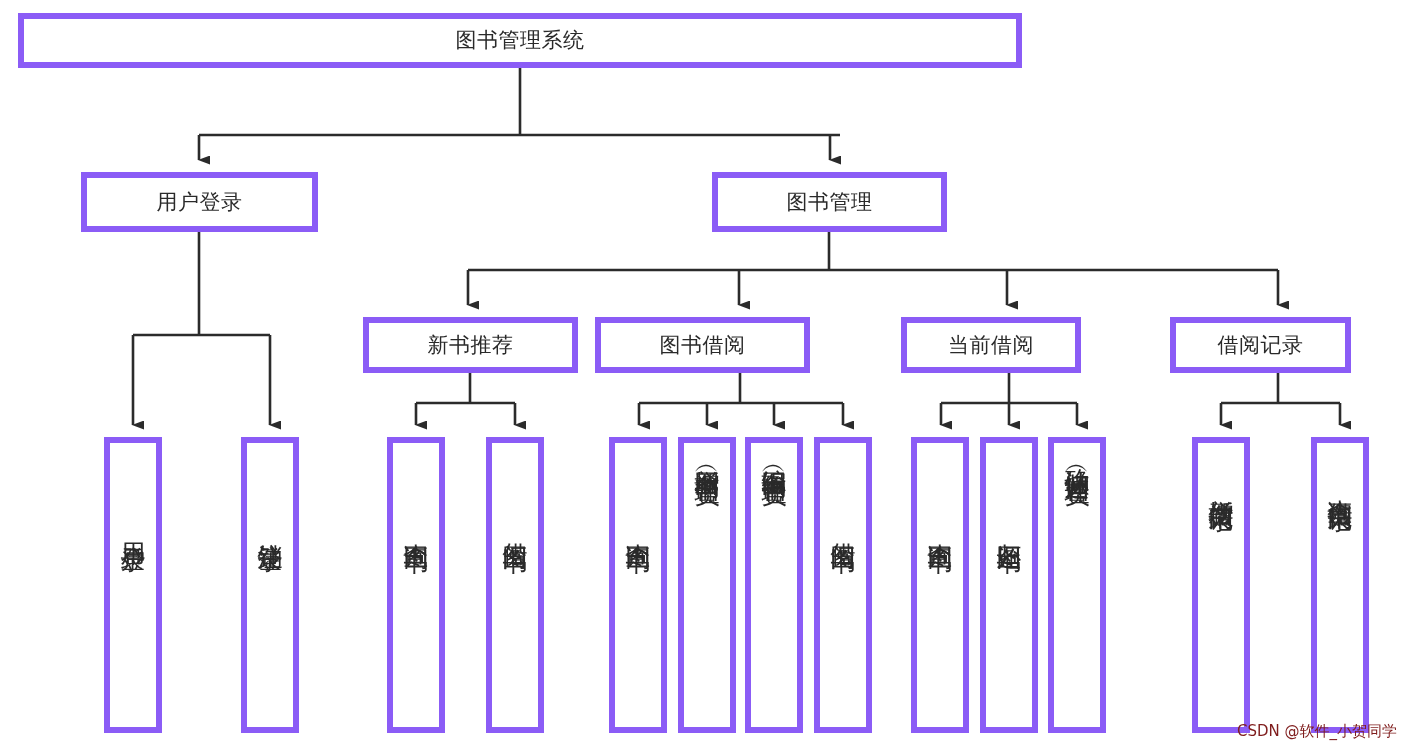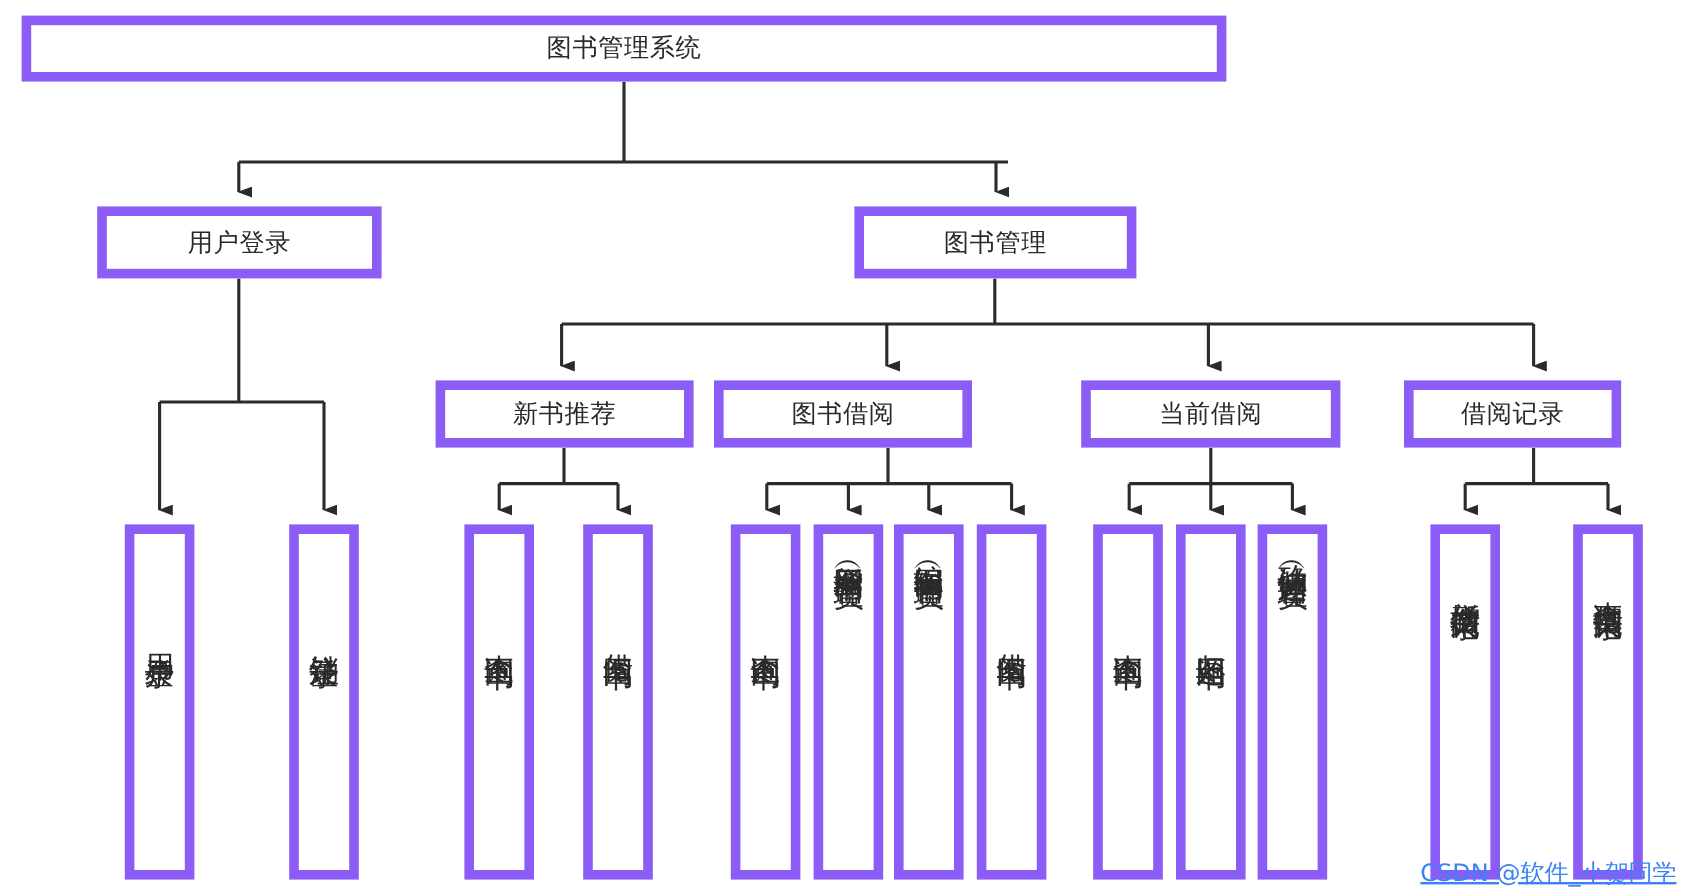--- a/index.html
+++ b/index.html
@@ -23,21 +23,21 @@
     left: 0;
     top: 0;
     width: 1405px;
     height: 747px;
     pointer-events: none;
   }
   .node {
     position: absolute;
     box-sizing: border-box;
     background: #ffffff;
-    border: 8px solid #8b5cf6;
+    border: 6px solid #8b5cf6;
     display: flex;
     align-items: center;
     justify-content: center;
     color: #2a2a2a;
     z-index: 2;
   }
   .node-label {
     display: block;
     text-align: center;
     line-height: 1.18;
@@ -63,26 +63,25 @@
     -webkit-text-orientation: upright;
     font-size: 25px;
     line-height: 1;
     letter-spacing: 2px;
     white-space: nowrap;
   }
   .watermark {
     position: absolute;
     right: 8px;
     bottom: 6px;
-    font-size: 20px;
-    color: #3b82f6;
+    font-size: 15px;
+    color: #7f1d1d;
     z-index: 3;
     white-space: nowrap;
     font-family: "DejaVu Sans", "Liberation Sans", sans-serif;
-    text-decoration: underline;
   }
 </style>
 </head>
 <body>
 
 <div id="diagram">
 
   <svg id="connectors" width="1405" height="747" viewBox="0 0 1405 747" xmlns="http://www.w3.org/2000/svg">
     <defs>
       <marker id="arrow" markerWidth="10" markerHeight="12" refX="4.5" refY="11" orient="auto" markerUnits="userSpaceOnUse">
@@ -143,21 +142,21 @@
   <div class="node horiz" style="left:363px; top:317px; width:215px; height:56px;">
     <span class="node-label">新书推荐</span>
   </div>
 
   <div class="node horiz" style="left:712px; top:172px; width:235px; height:60px;">
     <span class="node-label">图书管理</span>
   </div>
   <div class="node horiz" style="left:595px; top:317px; width:215px; height:56px;">
     <span class="node-label">图书借阅</span>
   </div>
-  <div class="node horiz" style="left:901px; top:317px; width:216px; height:56px;">
+  <div class="node horiz" style="left:901px; top:317px; width:180px; height:56px;">
     <span class="node-label">当前借阅</span>
   </div>
   <div class="node horiz" style="left:1170px; top:317px; width:181px; height:56px;">
     <span class="node-label">借阅记录</span>
   </div>
 
   <div class="node vert" style="left:104px; top:437px; width:58px; height:296px; padding-top:80px;">
     <span class="node-label">用户登录</span>
   </div>
   <div class="node vert" style="left:241px; top:437px; width:58px; height:296px; padding-top:80px;">

